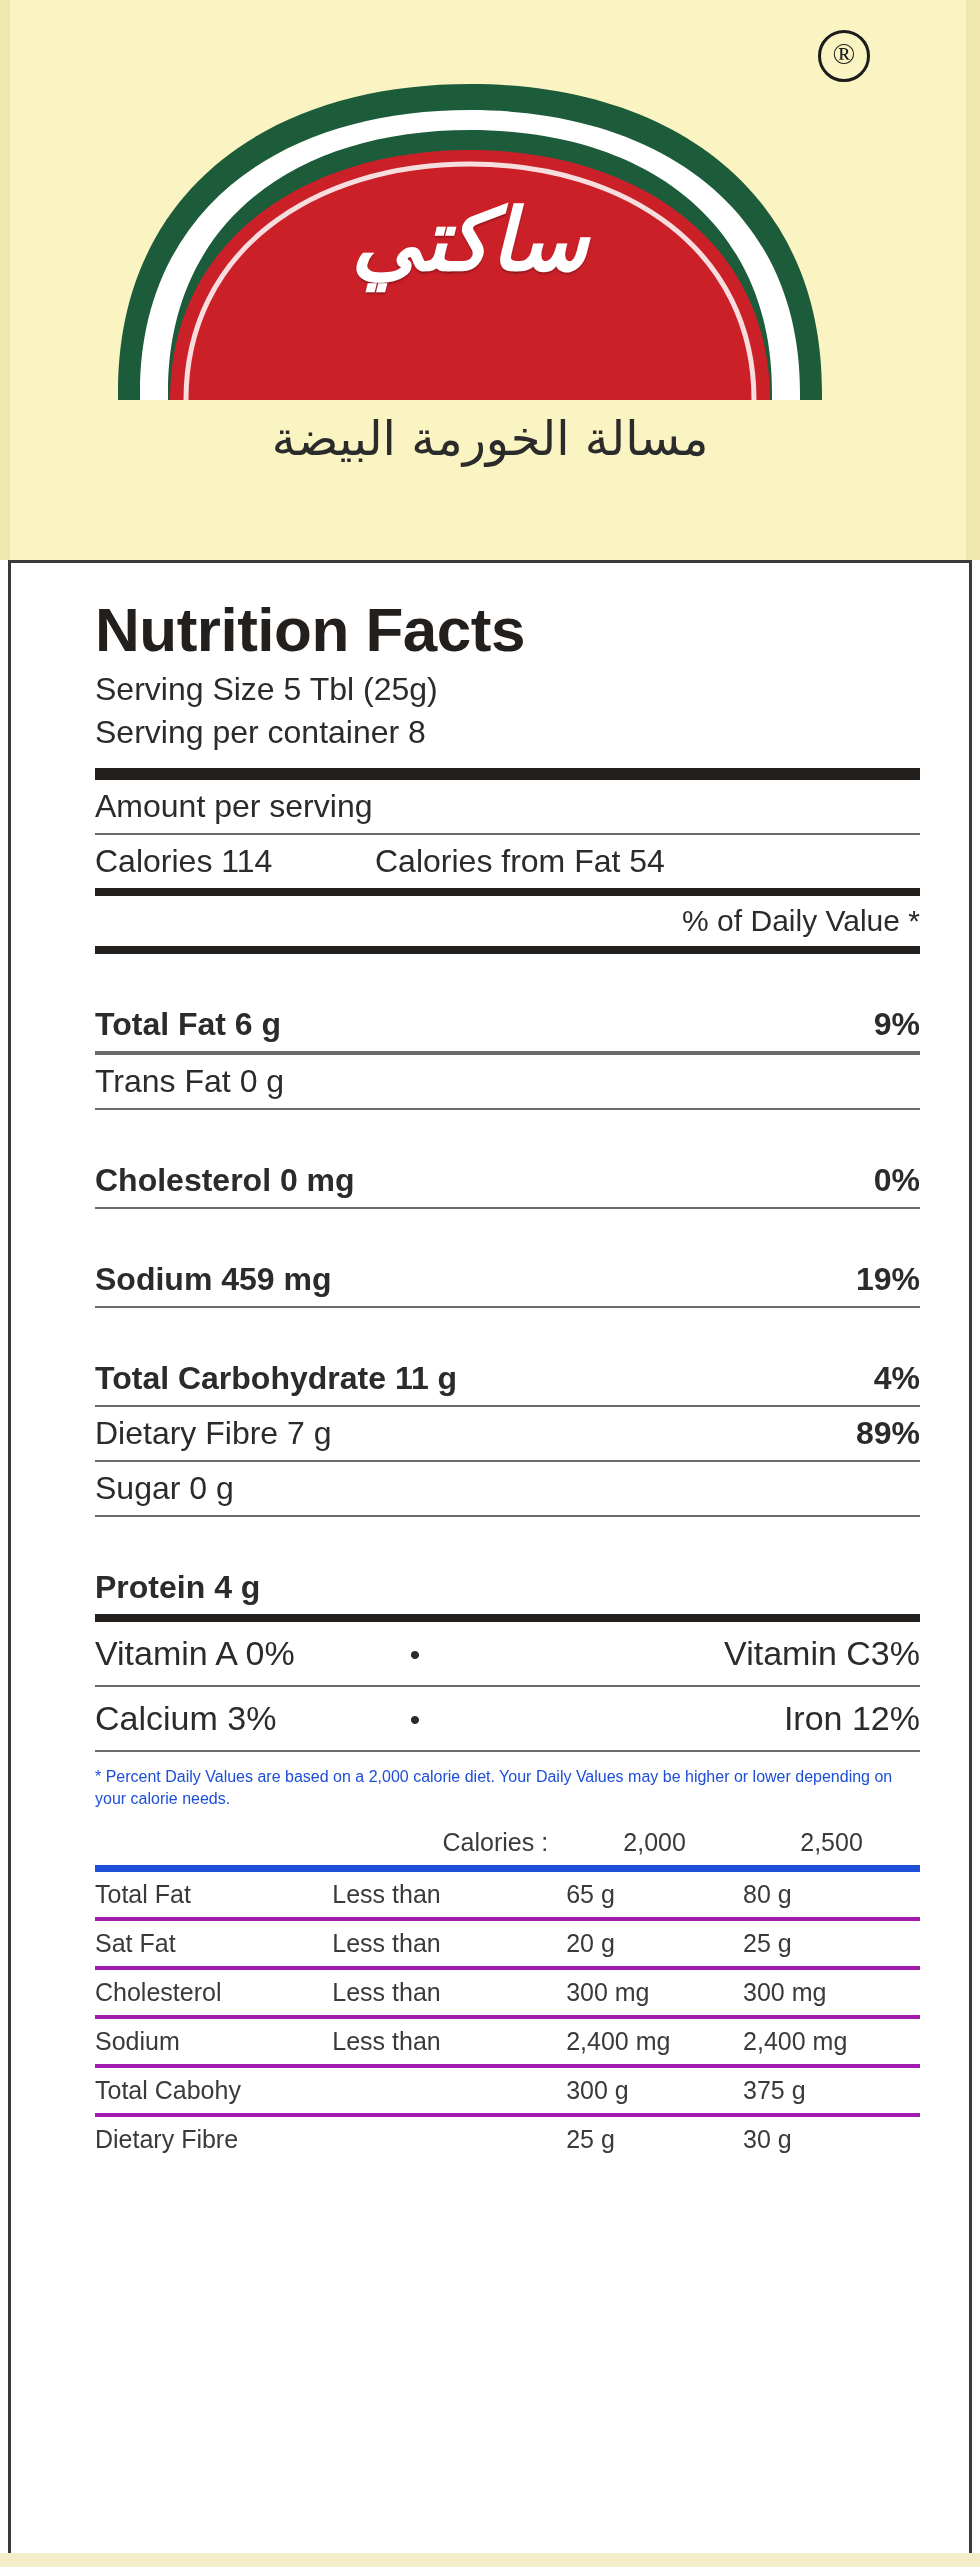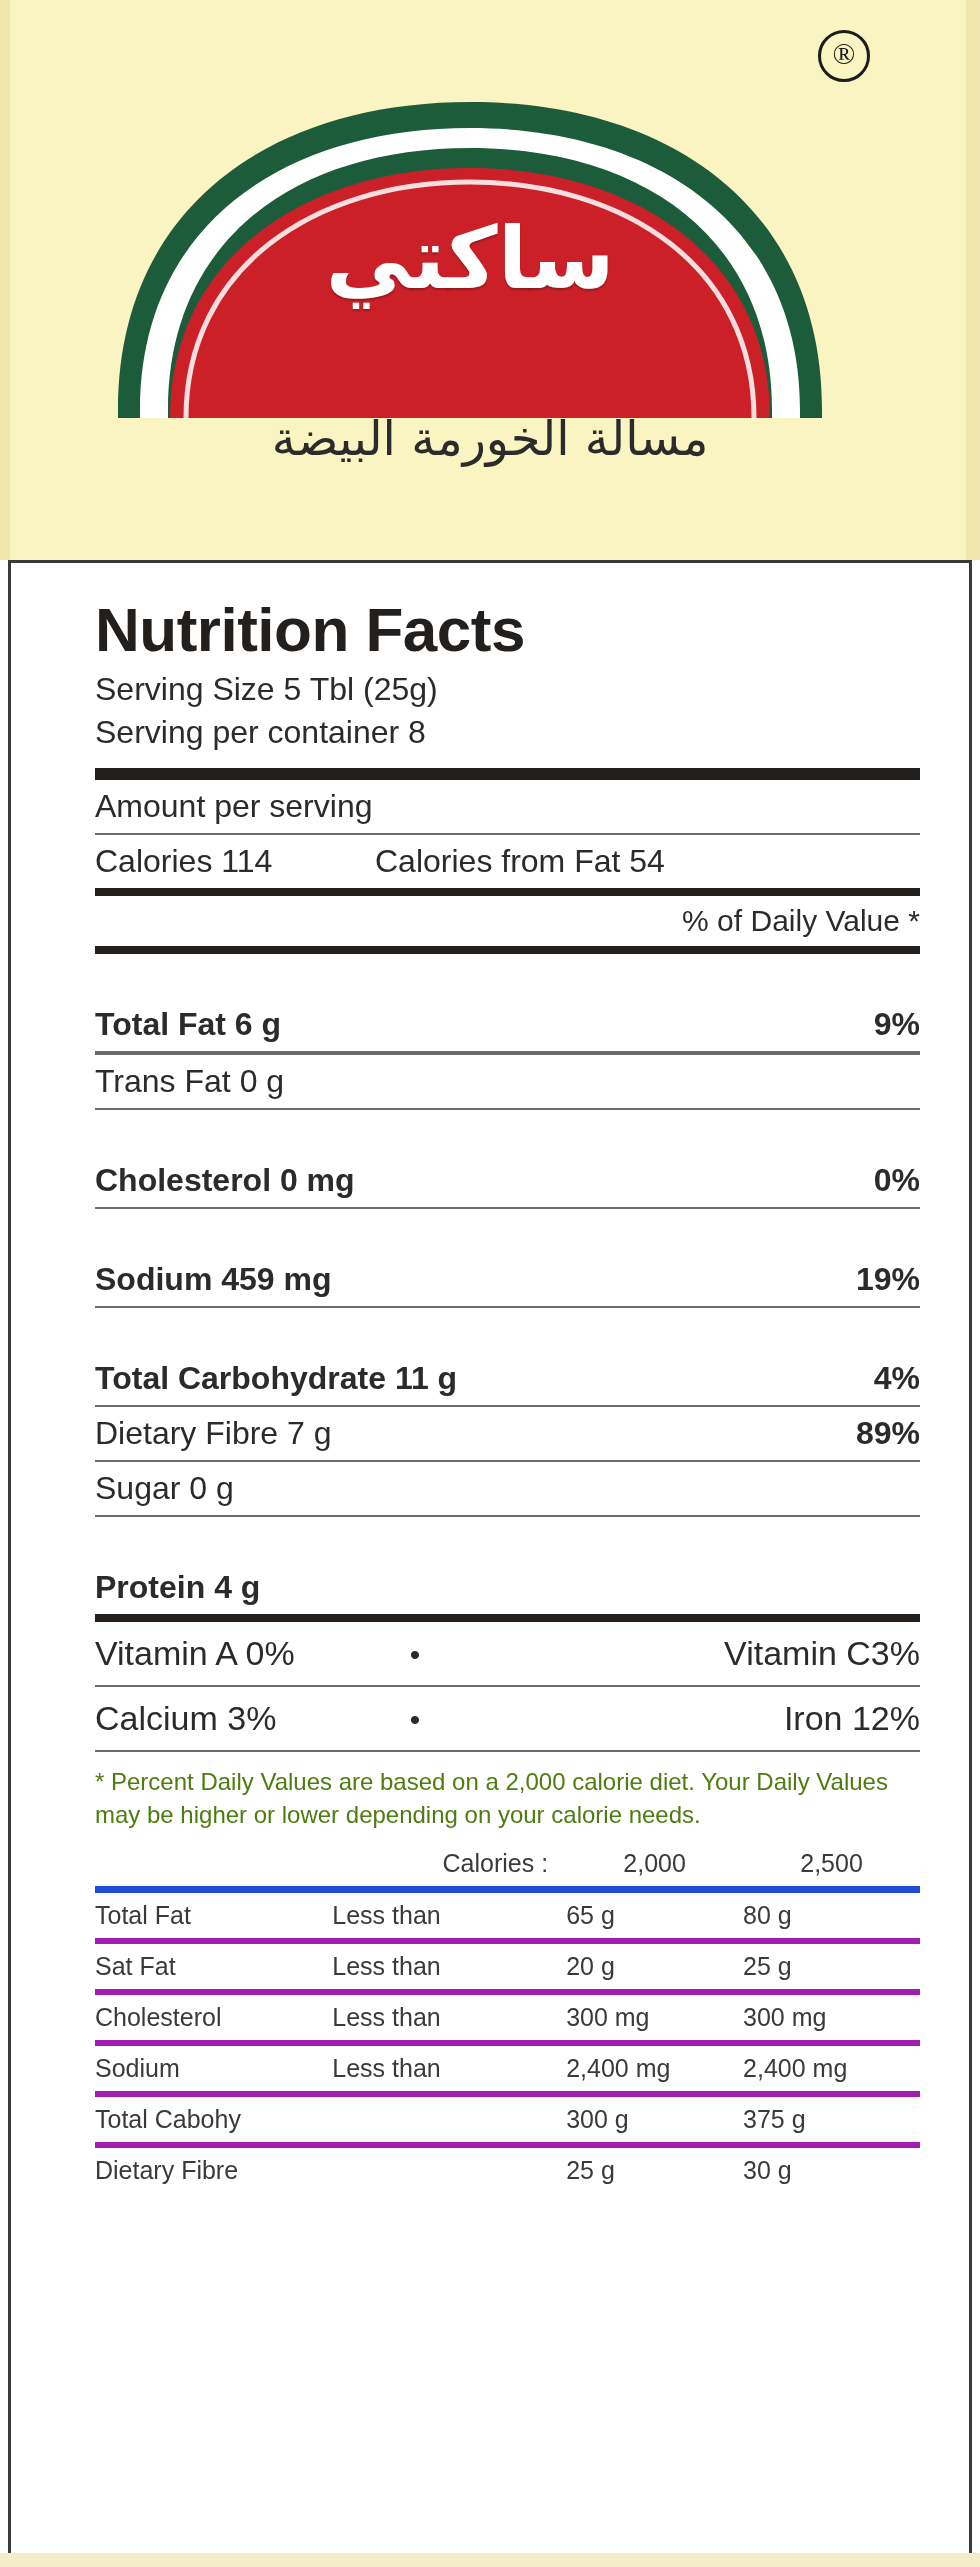--- a/index.html
+++ b/index.html
@@ -57,23 +57,24 @@
     font-size: 30px;
     line-height: 42px;
     text-align: center;
     font-family: "Liberation Serif", serif;
   }
 
   
   .logo-wrap {
     position: absolute;
     left: 100px;
-    top: 88px;
+    top: 70px;
     width: 740px;
     height: 330px;
+    font-style: italic;
   }
   .logo-outer {
     position: absolute;
     left: 0; top: 0;
     width: 740px;
     height: 330px;
   }
   .arabic-brand {
     position: absolute;
     left: 0;
@@ -214,22 +215,22 @@
   .vit-row .v-dot {
     flex: 0 0 auto;
     width: 180px;
     text-align: center;
     font-size: 30px;
   }
   .vit-row .v-right { flex: 1; text-align: right; }
 
   
   .footnote {
-    font-size: 24px;
-    color: #4d7c0f;
+    font-size: 16px;
+    color: #1d4ed8;
     line-height: 1.35;
     padding-top: 14px;
   }
 
   
   .dv-table {
     width: 100%;
     border-collapse: collapse;
     font-size: 25px;
     color: #3a3a3a;
@@ -240,21 +241,21 @@
     padding: 8px 0 8px 0;
     font-weight: normal;
   }
   .dv-table .col-name { width: 250px; }
   .dv-table .col-qual { width: 230px; }
   .dv-table .col-2000 { width: 190px; }
   .dv-table .col-2500 { width: 190px; }
   .dv-table thead th { text-align: center; }
   .dv-table thead th.col-name { text-align: left; }
   .dv-table thead th.col-qual { text-align: right; padding-right: 18px; }
-  .dv-table tbody tr { border-top: 6px solid #a21caf; }
+  .dv-table tbody tr { border-top: 4px solid #a21caf; }
   .dv-table tbody tr:first-child { border-top: 7px solid #1d4ed8; }
 
   .bottom-strip {
     position: absolute;
     left: 0; bottom: 0;
     width: 980px;
     height: 14px;
     background: #f3eec8;
   }
 </style>

